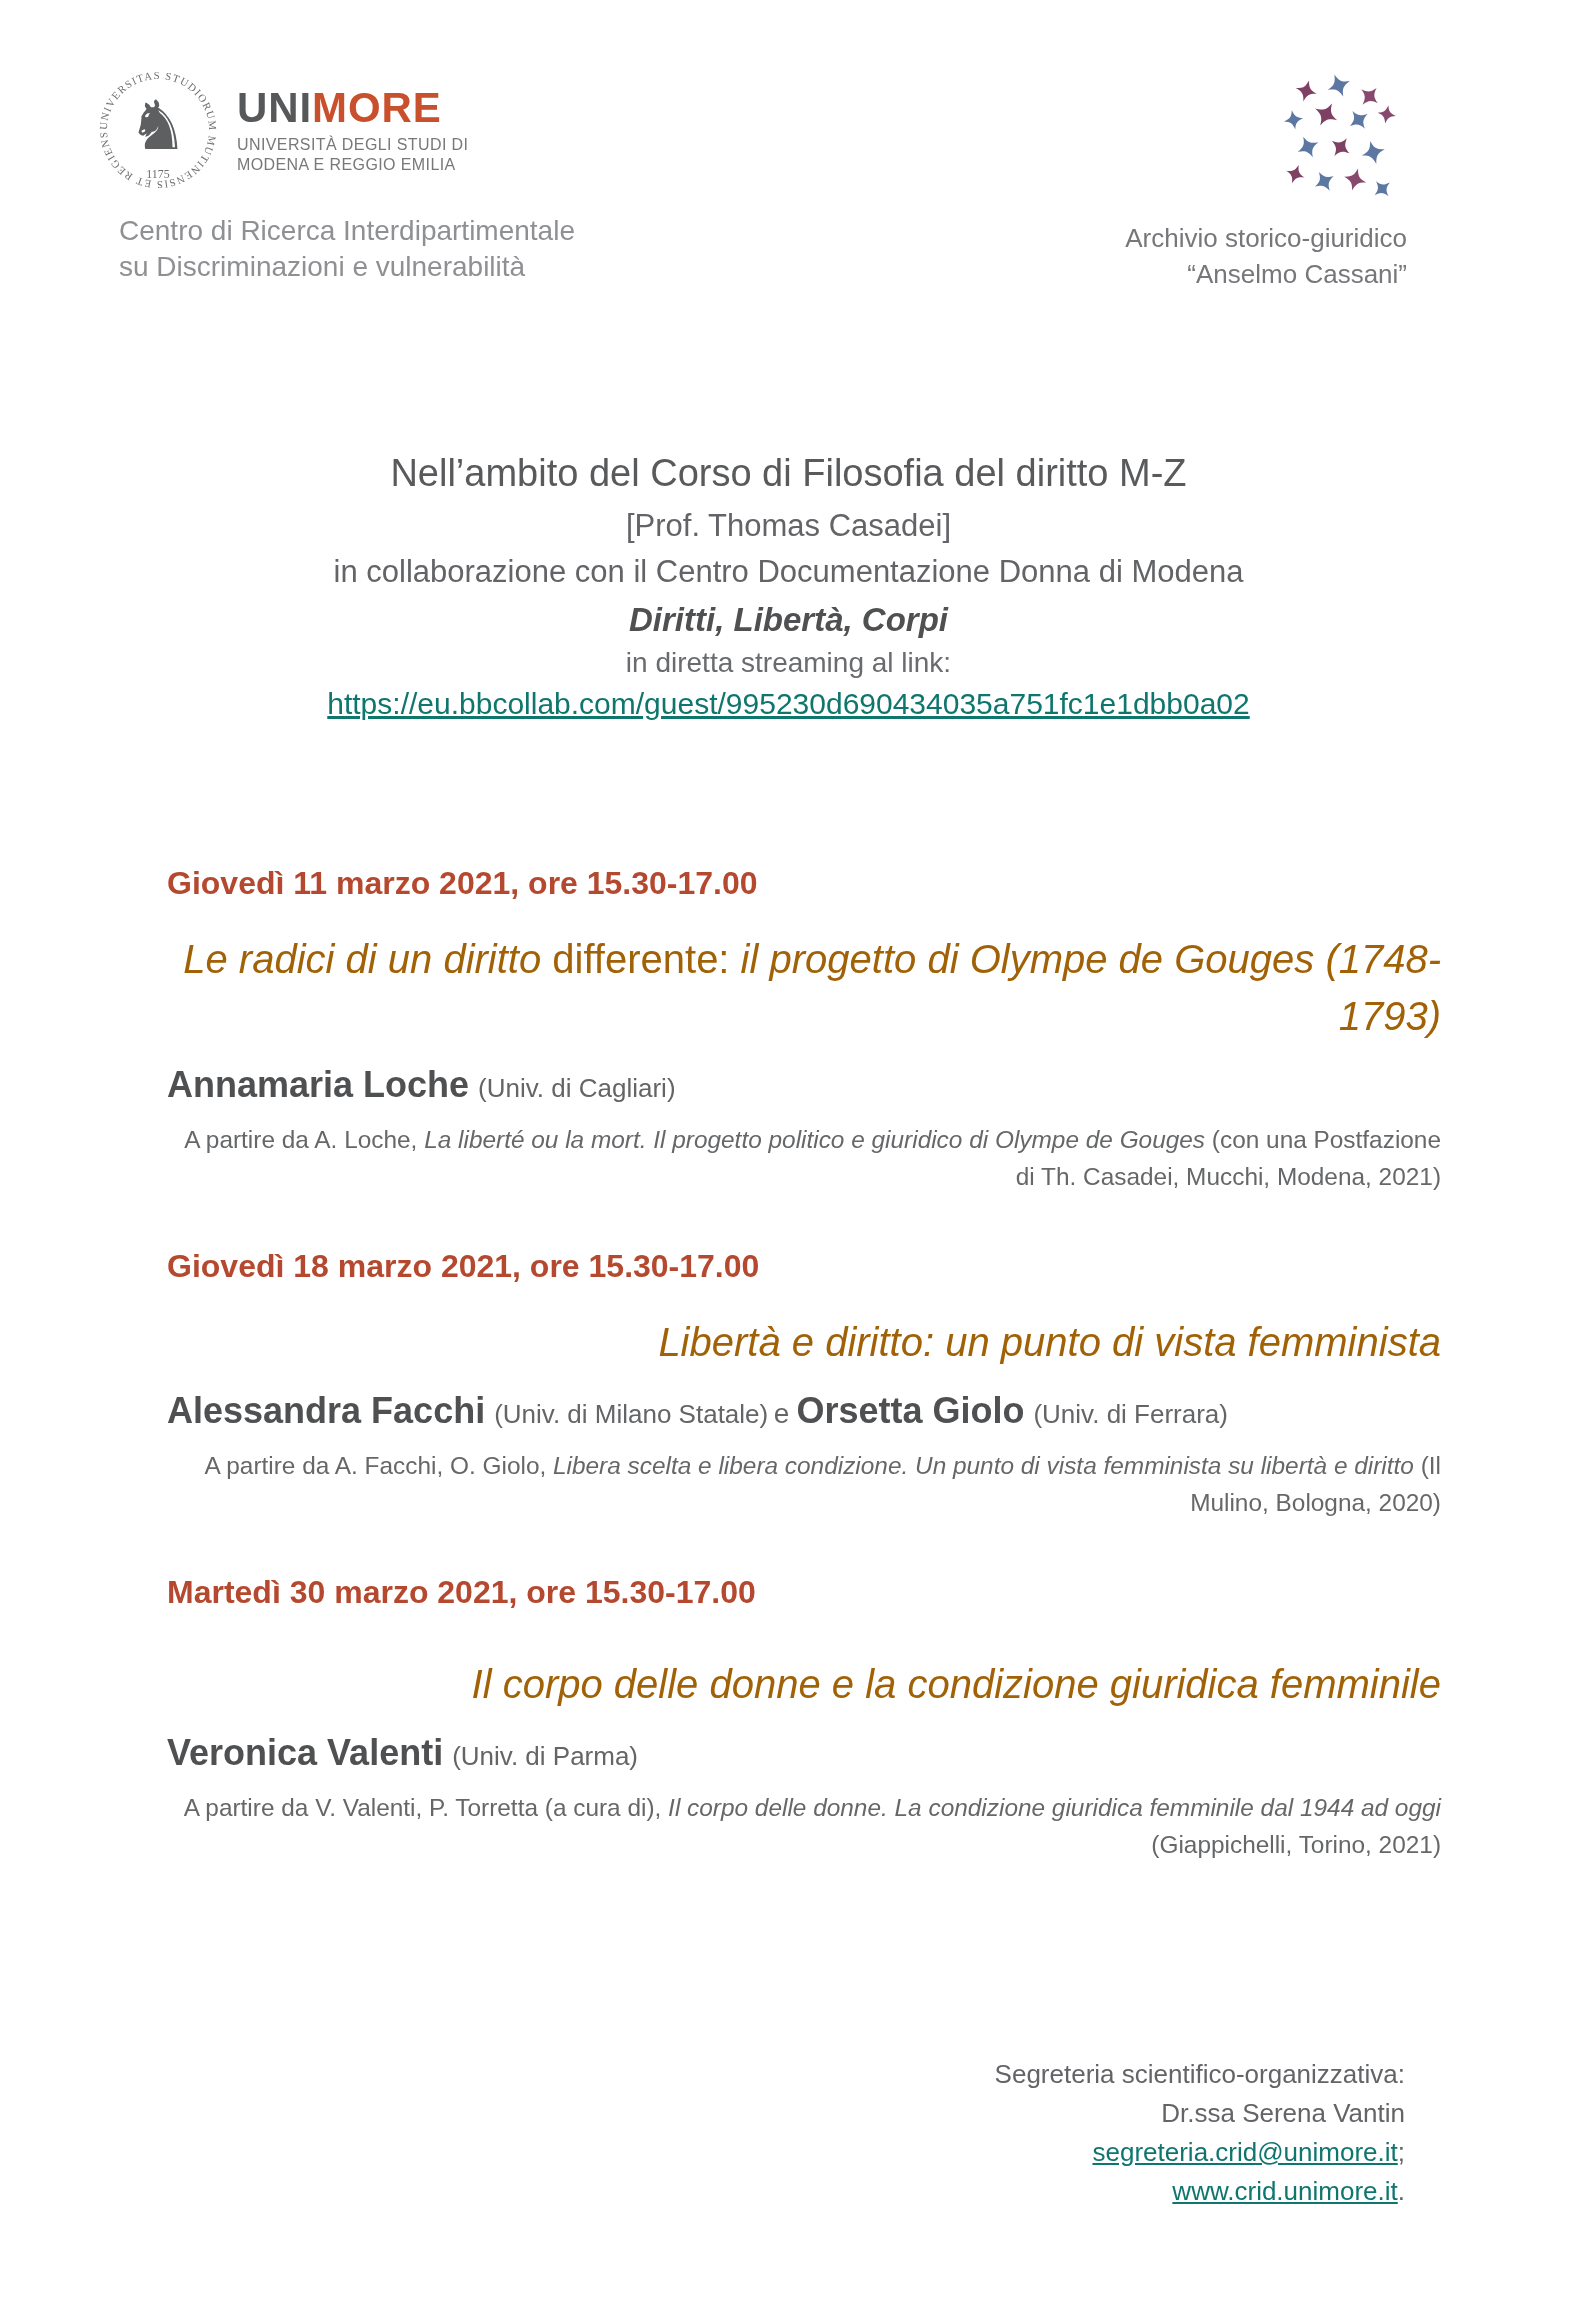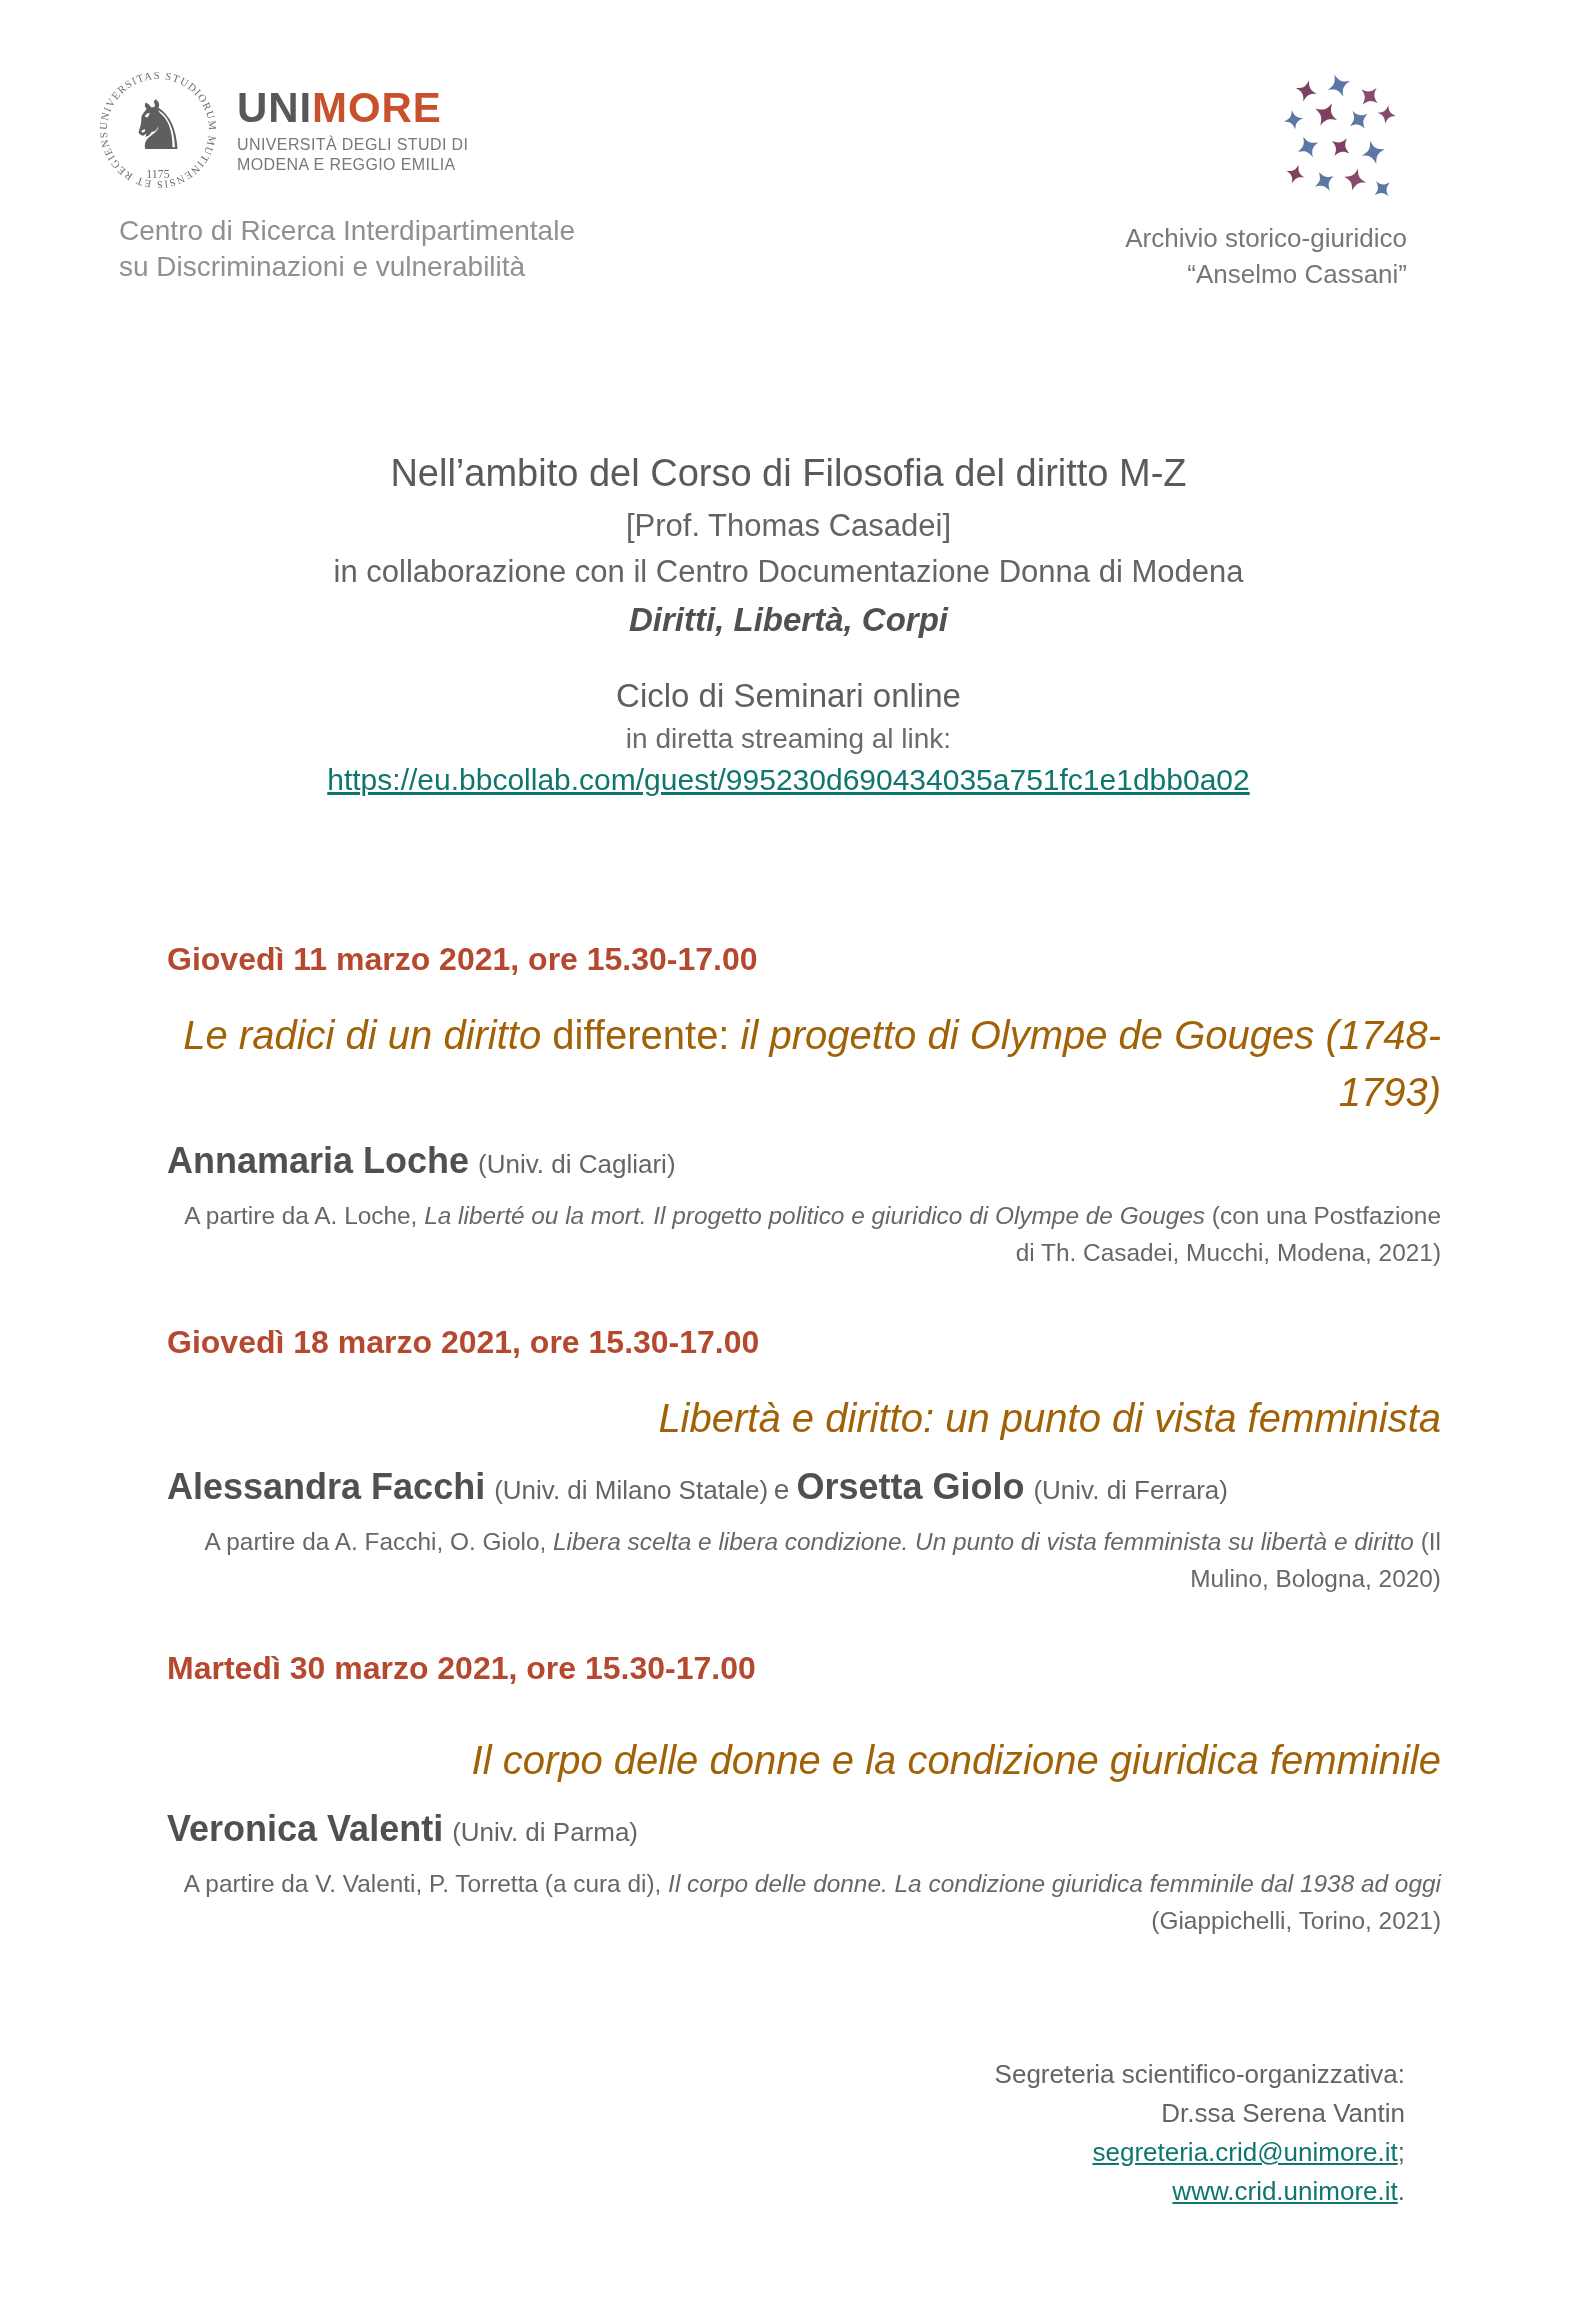--- a/index.html
+++ b/index.html
@@ -112,21 +112,20 @@
       <div>Archivio storico-giuridico</div>
       <div>“Anselmo Cassani”</div>
     </div>
   </div>
 
   <div class="intro">
     <div class="course-line">Nell’ambito del Corso di Filosofia del diritto M-Z</div>
     <div class="prof-line">[Prof. Thomas Casadei]</div>
     <div class="collab-line">in collaborazione con il Centro Documentazione Donna di Modena</div>
     <div class="title-line2">Diritti, Libertà, Corpi</div>
-    <div class="cycle-line">Ciclo di Seminari online</div>
     <div class="streaming-line">in diretta streaming al link:</div>
     <div class="stream-link-line">
       <a class="link">https://eu.bbcollab.com/guest/995230d690434035a751fc1e1dbb0a02</a>
     </div>
   </div>
 
   <div class="seminars">
 
     <div class="sem">
       <div class="sem-date">Giovedì 11 marzo 2021, ore 15.30-17.00</div>
@@ -145,21 +144,21 @@
       </div>
       <div class="sem-ref"><span>A partire da A. Facchi, O. Giolo, </span><span class="it">Libera scelta e libera condizione. Un punto di vista femminista su libertà e diritto</span><span> (Il Mulino, Bologna, 2020)</span></div>
     </div>
 
     <div class="sem">
       <div class="sem-date">Martedì 30 marzo 2021, ore 15.30-17.00</div>
       <div class="sem-title gap-big"><span class="it">Il corpo delle donne e la condizione giuridica femminile</span></div>
       <div class="sem-speakers">
         <span class="speaker-name">Veronica Valenti</span><span class="speaker-aff">(Univ. di Parma)</span>
       </div>
-      <div class="sem-ref"><span>A partire da V. Valenti, P. Torretta (a cura di), </span><span class="it">Il corpo delle donne. La condizione giuridica femminile dal 1938 ad oggi</span><span> (Giappichelli, Torino, 2021)</span></div>
+      <div class="sem-ref"><span>A partire da V. Valenti, P. Torretta (a cura di), </span><span class="it">Il corpo delle donne. La condizione giuridica femminile dal 1944 ad oggi</span><span> (Giappichelli, Torino, 2021)</span></div>
     </div>
 
   </div>
 
   <div class="footer">
     <div>Segreteria scientifico-organizzativa:</div>
     <div>Dr.ssa Serena Vantin</div>
     <div><a class="link">segreteria.crid@unimore.it</a><span class="sep">;</span></div>
     <div><a class="link">www.crid.unimore.it</a><span class="sep">.</span></div>
   </div>

